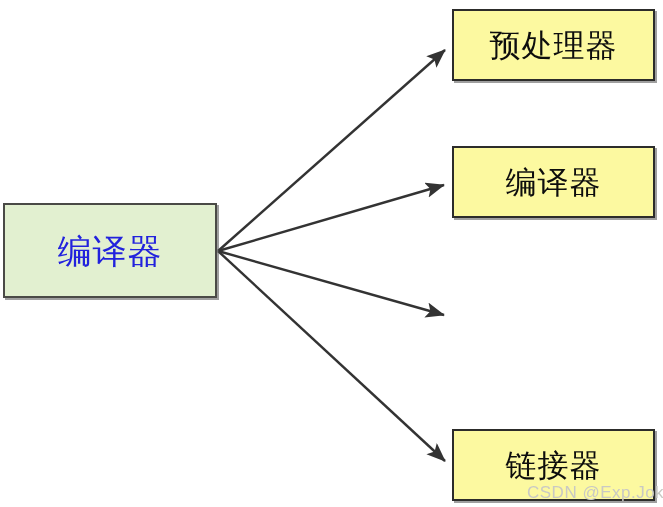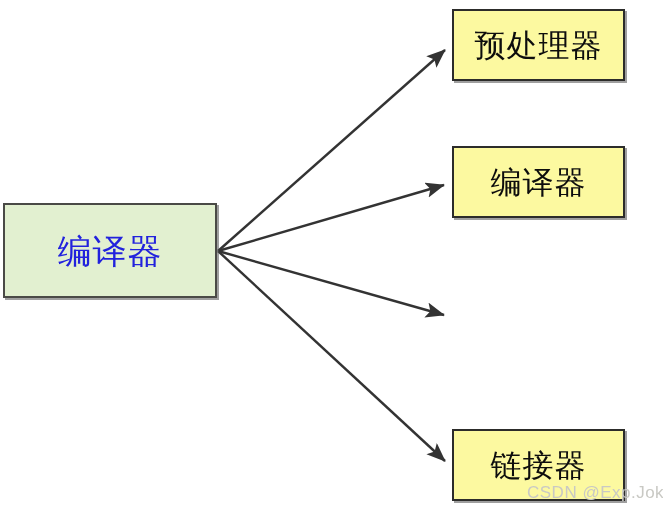--- a/index.html
+++ b/index.html
@@ -49,21 +49,21 @@
     height: 95px;
     background: #e2f0d0;
     border-color: #4a4a46;
   }
   #node-source .node-label {
     color: #2222dd;
     font-size: 34px;
   }
   .node-stage {
     left: 452px;
-    width: 173px;
+    width: 203px;
     height: 72px;
     background: #fcf9a0;
     border-color: #2c2c2a;
   }
   .node-stage .node-label {
     color: #0d0d0d;
   }
   #node-stage-0 { top: 9px; }
   #node-stage-1 { top: 146px; }
   #node-stage-2 { top: 283px; }

